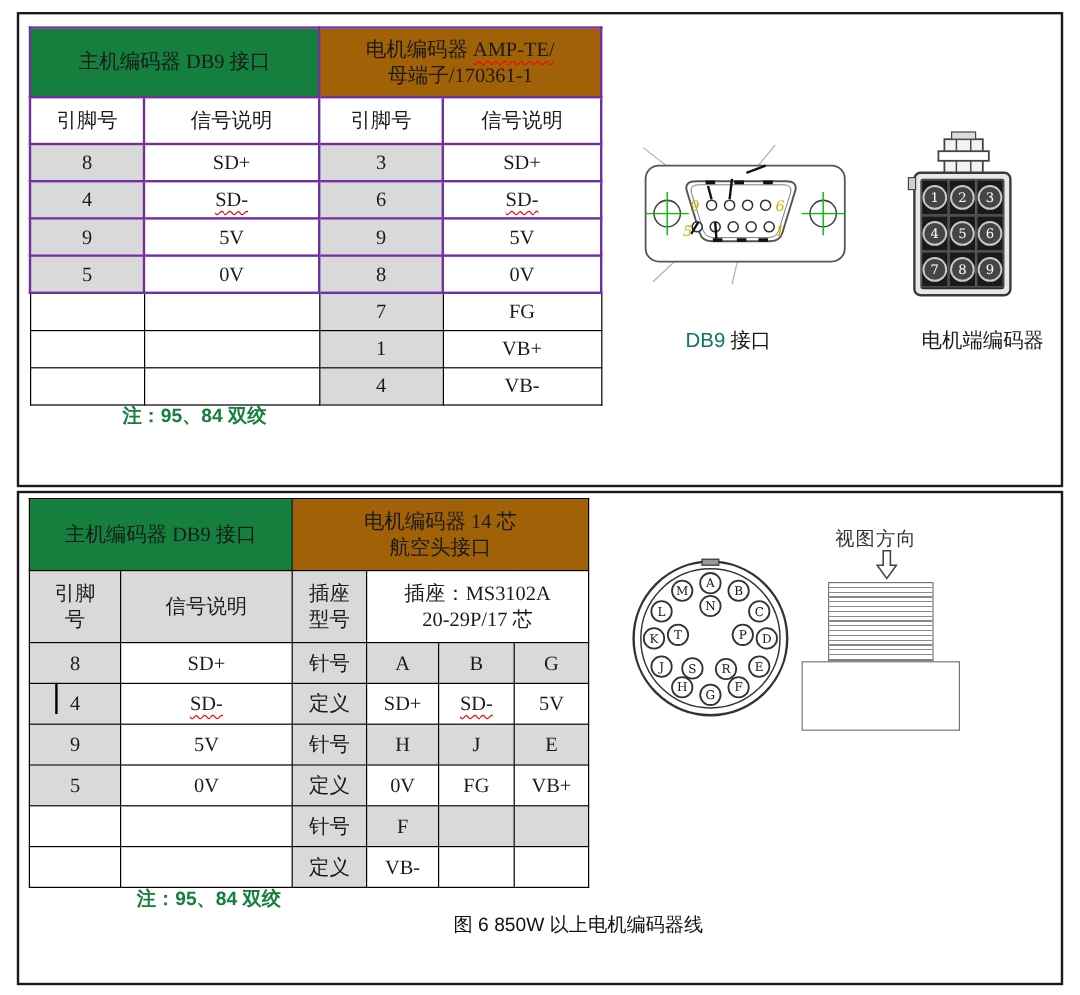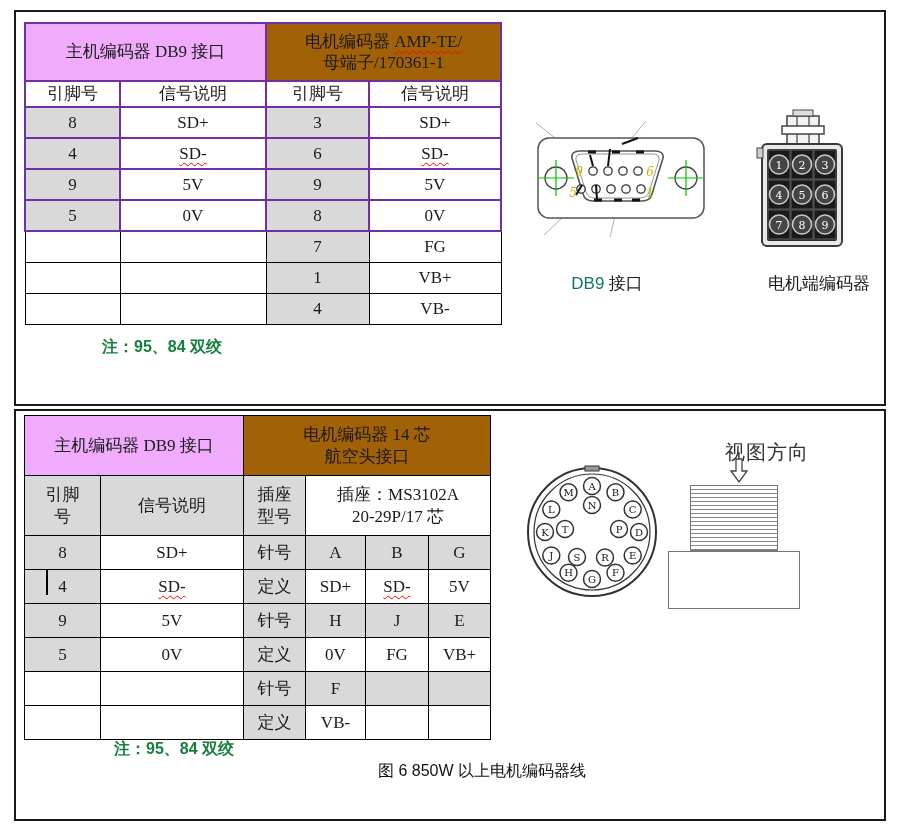--- a/index.html
+++ b/index.html
@@ -11,50 +11,50 @@
 
   table { border-collapse:collapse; table-layout:fixed; position:absolute; background:#fff; }
   td { text-align:center; vertical-align:middle; font-size:17px; color:#1a1a1a;
        overflow:hidden; line-height:1.25; }
 
   
   #t1 { left:8px; top:10px; }
   #t1 td { border:2px solid #7030A0; }
   #t1 tr.bk td { border:1.5px solid #000; }
   #t1 tr.hdr { height:58px; }
-  #t1 tr.sub { height:26px;margin-left:40px; }
+  #t1 tr.sub { height:39px;margin-left:40px; }
   #t1 tr.dr  { height:31px; }
 
   
   #t2 { left:8px; top:4px; }
   #t2 td { border:1.5px solid #000; }
   #t2 tr.hdr { height:60px; }
   #t2 tr.sub { height:60px; }
   #t2 tr.dr  { height:34px; }
 
-  .yellow { background:#f0abfc; }
+  .yellow { background:#15803d; }
   .green  { background:#a16207; }
   .g      { background:#D9D9D9; }
   .wavy { text-decoration:underline; text-decoration-style:wavy; text-decoration-color:#FF0000;
           text-decoration-thickness:1px; text-underline-offset:3px; }
 
   .note { position:absolute; color:#15803d; font-weight:bold; font-size:16px;
           font-family:"Liberation Sans", sans-serif; }
   .caption { position:absolute; width:100%; text-align:center; font-size:16px; color:#111;
              font-family:"Liberation Sans", sans-serif; }
   .imglabel { position:absolute; font-size:17px; color:#1a1a1a; text-align:center; }
   .blue { color:#0f766e; font-family:"Liberation Sans", sans-serif; }
 
   .cursor { position:absolute; left:30px; top:158px; width:2px; height:26px; background:#000; }
 
   svg text { font-family:"DejaVu Serif", serif; }
 
   
   #sideview { position:absolute; left:652px; top:28px; width:170px; }
-  #sv-label { font-size:20px; color:#333; padding-left:28px; letter-spacing:1px;text-align:center; }
+  #sv-label { font-size:16px; color:#333; padding-left:28px; letter-spacing:1px; }
   #sv-arrow { position:absolute; left:62px; top:19px; }
   #sv-thread { position:absolute; left:22px; top:46px; width:88px; height:66px;
                border:1px solid #777;
                background:repeating-linear-gradient(to bottom,#ffffff 0 3px,#8a8a8a 3px 4px); }
   #sv-base { position:absolute; left:0px; top:112px; width:132px; height:58px;
              border:1.5px solid #777; background:#fff; }
 </style>
 </head>
 <body>
 

